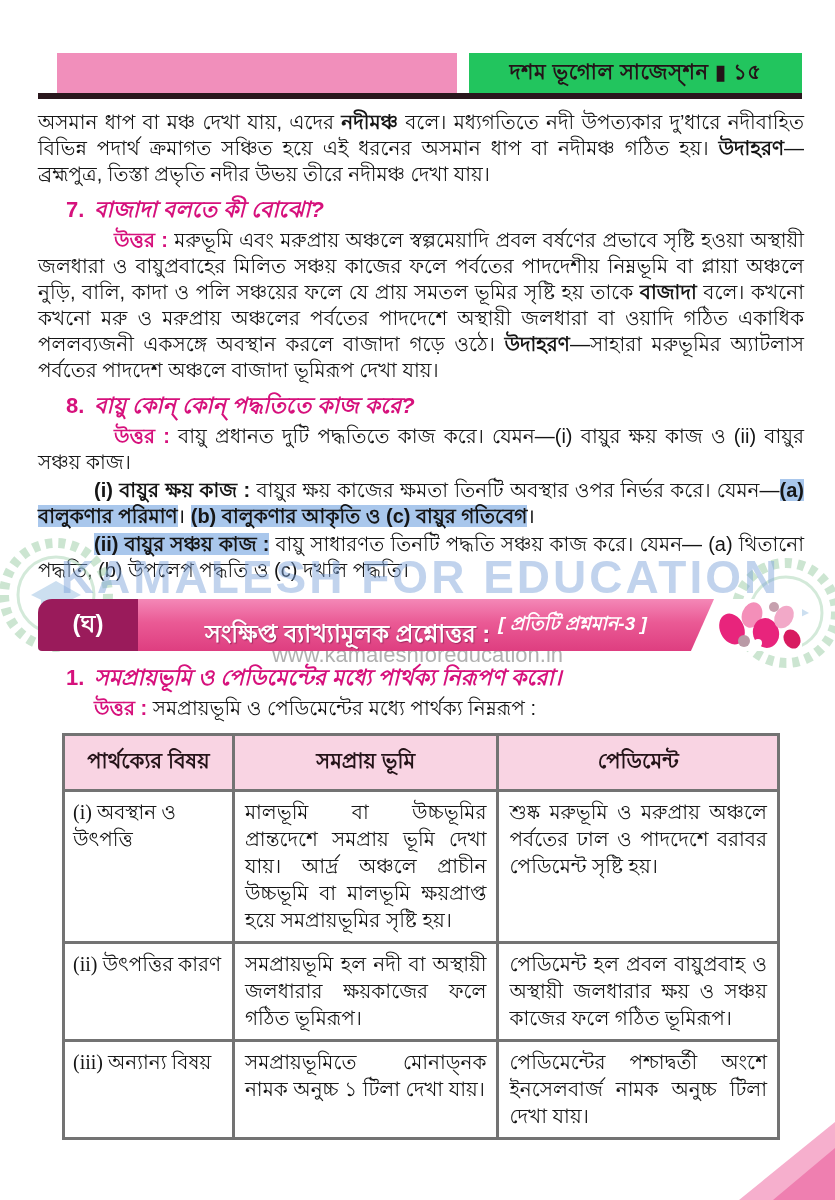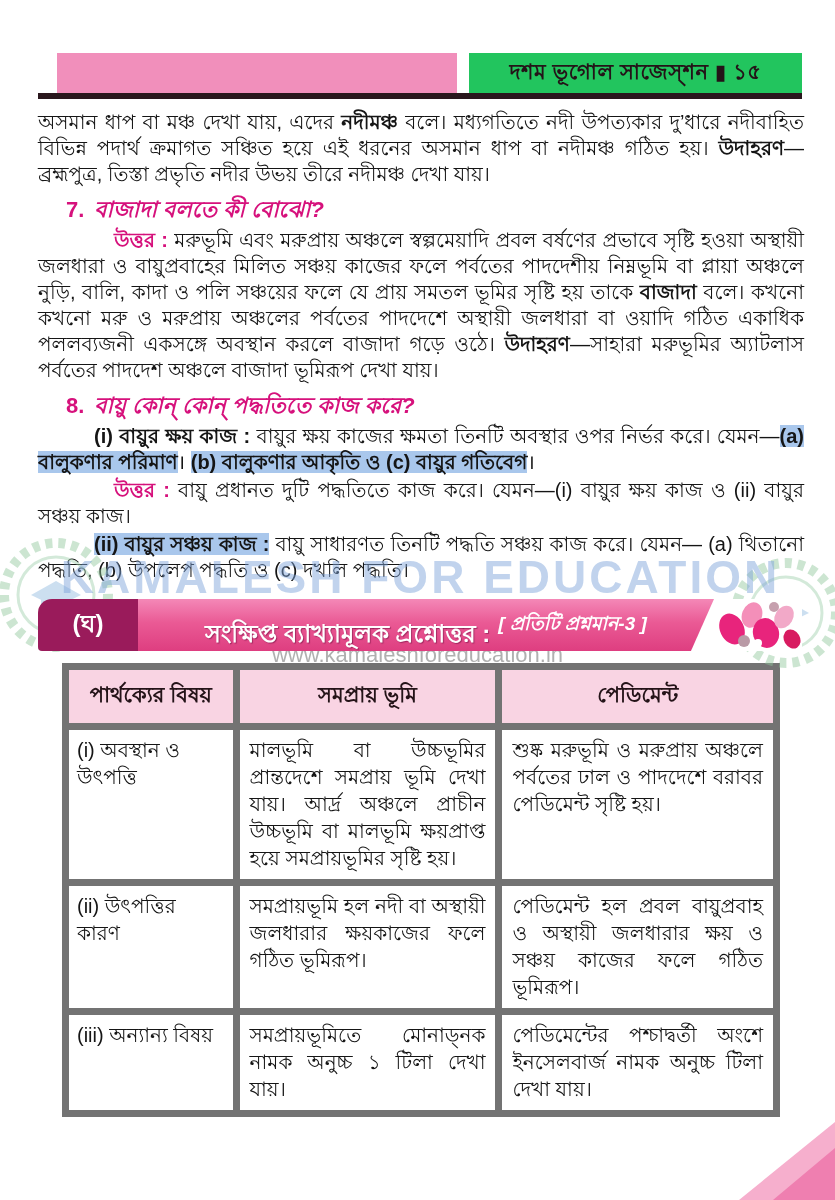--- a/index.html
+++ b/index.html
@@ -58,28 +58,28 @@
     flex:1;background:linear-gradient(180deg,#F488B7 0%,#EA5A95 45%,#DE3E80 100%);
     display:flex;align-items:center;justify-content:center;gap:8px;
     clip-path:polygon(0 0,100% 0,96% 100%,0 100%);
   }
   .banner-title{color:#fff;font-weight:bold;font-size:24px;text-shadow:1px 1px 1px rgba(120,20,70,.6);margin-top:20px;}
   .banner-marks{color:#fff;font-style:italic;font-weight:bold;font-size:19px;}
   .banner-decor{width:88px;position:relative;background:#fff;}
 
   
   .diff-table{border-collapse:collapse;margin:12px 0 0 62px;width:718px;z-index:2;position:relative;}
-  .diff-table th,.diff-table td{border:7px solid #737373;}
+  .diff-table th,.diff-table td{border:3px solid #737373;}
   .diff-table th{
     background:#F9D4E3;font-weight:bold;font-size:21px;padding:9px 6px;color:#241318;
   }
   .diff-table td{
     font-size:20px;line-height:27px;padding:7px 10px;vertical-align:top;text-align:justify;
   }
-  .diff-table td.topic{text-align:left;padding-left:8px;}
+  .diff-table td.topic{text-align:left;padding-left:8px;font-family:Liberation Serif, serif;}
   .col-topic{width:160px;}
   .col-sam{width:258px;margin-left:48px;}
   .col-ped{width:276px;}
 
   
   .corner-tri-1{
     position:absolute;bottom:0;right:0;width:0;height:0;border-style:solid;
     border-width:0 0 78px 96px;border-color:transparent transparent #F6AFCD transparent;z-index:7;
   }
   .corner-tri-2{
@@ -101,22 +101,22 @@
   <div class="top-rule"></div>
 
   <div class="textcol">
 
     <p class="para"><span>অসমান ধাপ বা মঞ্চ দেখা যায়, এদের </span><b class="blk">নদীমঞ্চ</b><span> বলে। মধ্যগতিতে নদী উপত্যকার দু’ধারে নদীবাহিত বিভিন্ন পদার্থ ক্রমাগত সঞ্চিত হয়ে এই ধরনের অসমান ধাপ বা নদীমঞ্চ গঠিত হয়। </span><b class="blk">উদাহরণ</b><span>—ব্রহ্মপুত্র, তিস্তা প্রভৃতি নদীর উভয় তীরে নদীমঞ্চ দেখা যায়।</span></p>
 
     <div class="q-head"><span class="q-num">7.</span><span class="q-txt">বাজাদা বলতে কী বোঝো?</span></div>
     <p class="para indent"><span class="ans-label">উত্তর :</span><span> মরুভূমি এবং মরুপ্রায় অঞ্চলে স্বল্পমেয়াদি প্রবল বর্ষণের প্রভাবে সৃষ্টি হওয়া অস্থায়ী জলধারা ও বায়ুপ্রবাহের মিলিত সঞ্চয় কাজের ফলে পর্বতের পাদদেশীয় নিম্নভূমি বা প্লায়া অঞ্চলে নুড়ি, বালি, কাদা ও পলি সঞ্চয়ের ফলে যে প্রায় সমতল ভূমির সৃষ্টি হয় তাকে </span><b class="blk">বাজাদা</b><span> বলে। কখনো কখনো মরু ও মরুপ্রায় অঞ্চলের পর্বতের পাদদেশে অস্থায়ী জলধারা বা ওয়াদি গঠিত একাধিক পললব্যজনী একসঙ্গে অবস্থান করলে বাজাদা গড়ে ওঠে। </span><b class="blk">উদাহরণ</b><span>—সাহারা মরুভূমির অ্যাটলাস পর্বতের পাদদেশ অঞ্চলে বাজাদা ভূমিরূপ দেখা যায়।</span></p>
 
     <div class="q-head"><span class="q-num">8.</span><span class="q-txt">বায়ু কোন্ কোন্ পদ্ধতিতে কাজ করে?</span></div>
+    <p class="para indent"><span class="ans-label">উত্তর :</span><span> বায়ু প্রধানত দুটি পদ্ধতিতে কাজ করে। যেমন—(i) বায়ুর ক্ষয় কাজ ও (ii) বায়ুর সঞ্চয় কাজ।</span></p>
     <p class="para indent-sm"><b class="blk">(i) বায়ুর ক্ষয় কাজ :</b><span> বায়ুর ক্ষয় কাজের ক্ষমতা তিনটি অবস্থার ওপর নির্ভর করে। যেমন—</span><b class="blk hl">(a) বালুকণার পরিমাণ</b><span>। </span><b class="blk hl">(b) বালুকণার আকৃতি ও (c) বায়ুর গতিবেগ</b><span>।</span></p>
-    <p class="para indent"><span class="ans-label">উত্তর :</span><span> বায়ু প্রধানত দুটি পদ্ধতিতে কাজ করে। যেমন—(i) বায়ুর ক্ষয় কাজ ও (ii) বায়ুর সঞ্চয় কাজ।</span></p>
     <p class="para indent-sm"><b class="blk hl">(ii) বায়ুর সঞ্চয় কাজ :</b><span> বায়ু সাধারণত তিনটি পদ্ধতি সঞ্চয় কাজ করে। যেমন— (a) থিতানো পদ্ধতি, (b) উপলেপ পদ্ধতি ও (c) দখলি পদ্ধতি।</span></p>
   </div>
 
   <div class="wm-big">KAMALESH FOR EDUCATION</div>
   <div class="wm-presented">Presented By - Kamalesh</div>
   <div class="wm-site">www.kamaleshforeducation.in</div>
 
   <svg class="wm-logo left" width="140" height="140" viewBox="0 0 140 140">
     <circle cx="70" cy="70" r="52" fill="none" stroke="#8FC79B" stroke-width="10" stroke-dasharray="7 6"></circle>
     <circle cx="70" cy="70" r="38" fill="none" stroke="#9FD0AC" stroke-width="3"></circle>
@@ -142,20 +142,25 @@
         <ellipse cx="52" cy="34" rx="13" ry="15" fill="#E8247C" transform="rotate(-15 52 34)"></ellipse>
         <ellipse cx="70" cy="18" rx="9" ry="12" fill="#F2A9C8" transform="rotate(30 70 18)"></ellipse>
         <ellipse cx="78" cy="40" rx="8" ry="10" fill="#D81B60" transform="rotate(-30 78 40)"></ellipse>
         <circle cx="30" cy="42" r="6" fill="#B99AA6"></circle>
         <circle cx="60" cy="8" r="5" fill="#C6A0AE"></circle>
         <circle cx="44" cy="44" r="4" fill="#fff"></circle>
       </svg>
     </div>
   </div>
 
+  <div class="textcol" style="margin-top:12px;">
+
+    <div class="q-head"><span class="q-num">1.</span><span class="q-txt">সমপ্রায়ভূমি ও পেডিমেন্টের মধ্যে পার্থক্য নিরূপণ করো।</span></div>
+    <p class="para indent-sm"><span class="ans-label">উত্তর :</span><span> সমপ্রায়ভূমি ও পেডিমেন্টের মধ্যে পার্থক্য নিম্নরূপ :</span></p>
+  </div>
 
   <table class="diff-table">
     <thead>
       <tr>
         <th class="col-topic">পার্থক্যের বিষয়</th>
         <th class="col-sam">সমপ্রায় ভূমি</th>
         <th class="col-ped">পেডিমেন্ট</th>
       </tr>
     </thead>
     <tbody>

